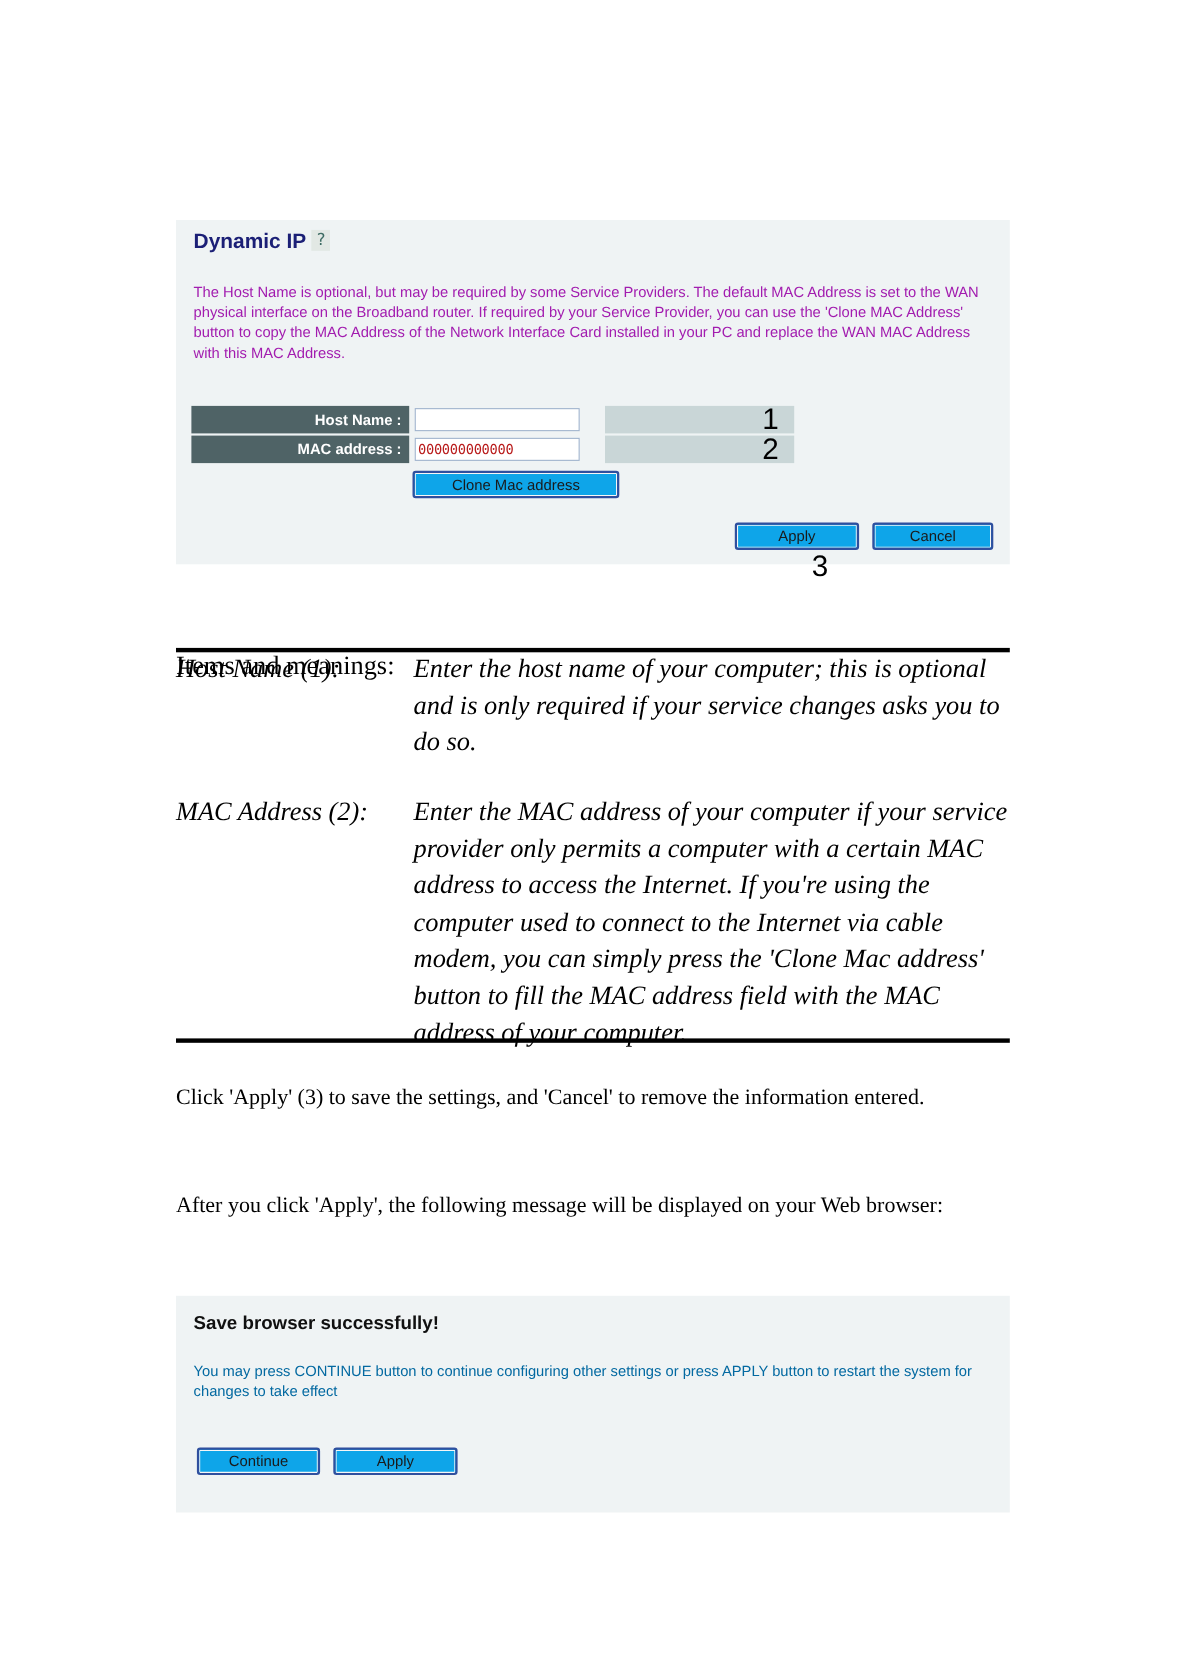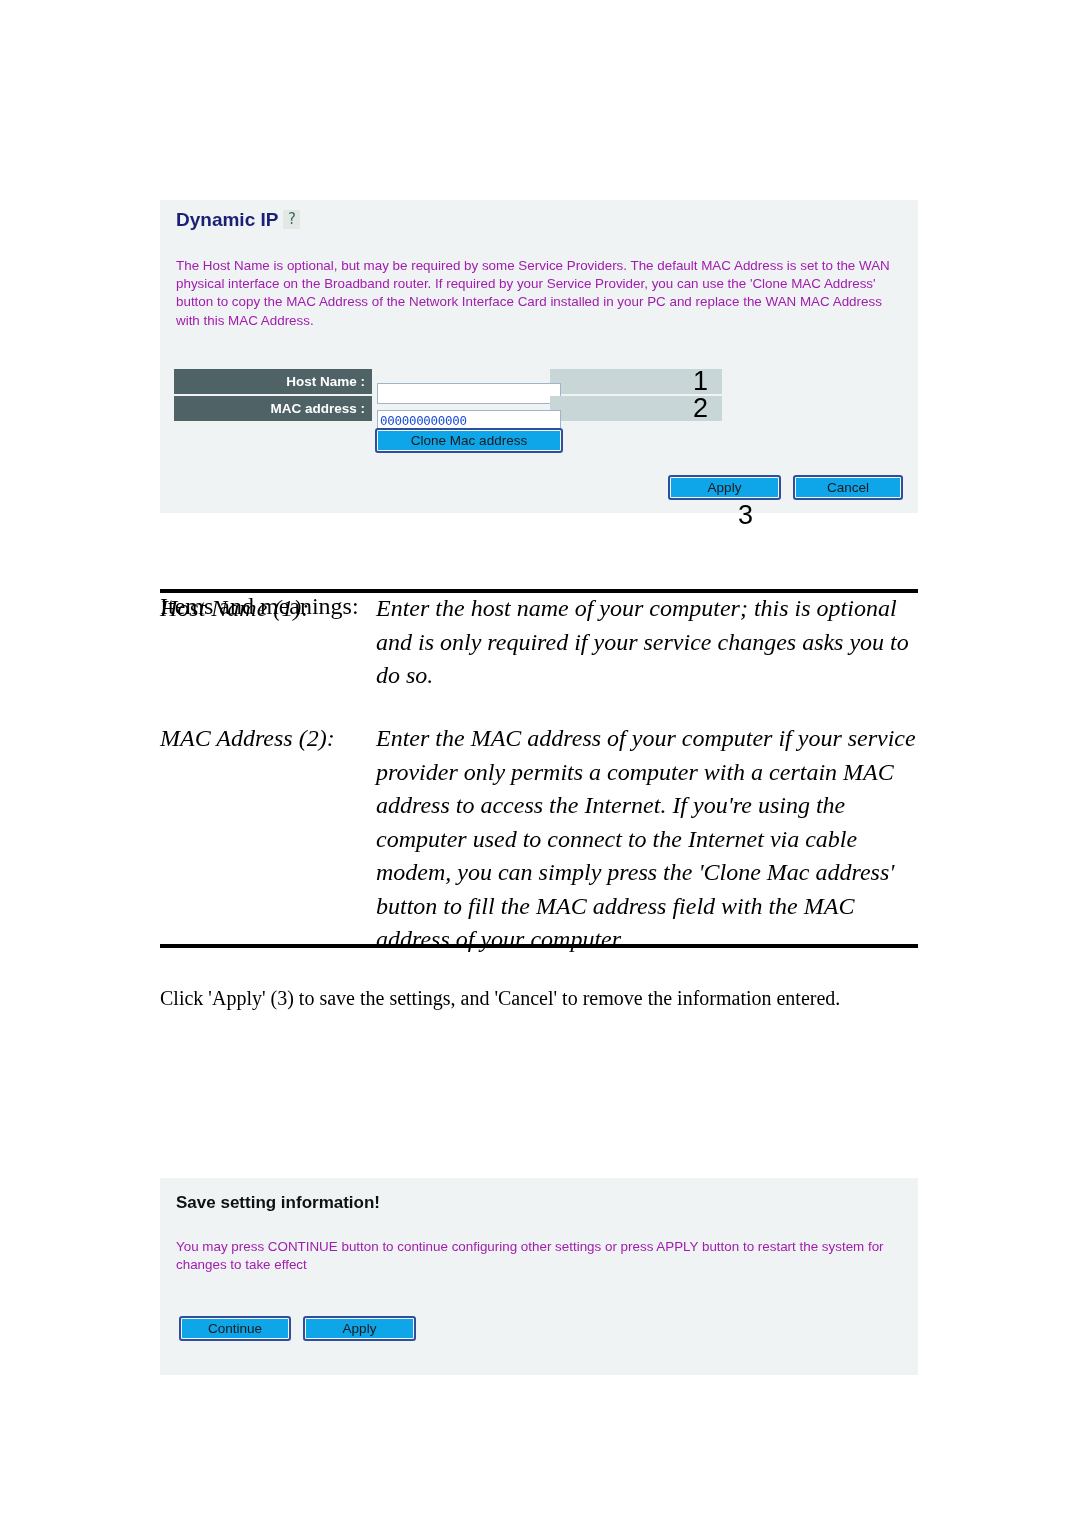--- a/index.html
+++ b/index.html
@@ -108,34 +108,33 @@
     line-height: 25px;
     text-align: right;
     padding-right: 7px;
     box-sizing: border-box;
     white-space: nowrap;
   }
   .field-input {
     position: absolute;
     left: 203px;
     top: 2px;
-    width: 184px;
+    width: 150px;
     height: 21px;
     background: #ffffff;
     border: 1px solid #9fb3cd;
     box-sizing: border-box;
     font-family: "DejaVu Sans Mono", monospace;
     font-size: 12.5px;
     line-height: 19px;
-    color: #1d4ed8;
+    color: #b91c1c;
     padding: 0 2px;
     letter-spacing: -0.3px;
     white-space: nowrap;
     overflow: hidden;
-    margin-top: 12px;
   }
   .annot-cell {
     position: absolute;
     left: 376px;
     top: 0;
     width: 172px;
     height: 25px;
     background: #c9d6d7;
   }
   .annot-num {
@@ -273,21 +272,21 @@
     white-space: nowrap;
   }
   #save-desc {
     position: absolute;
     left: 16px;
     top: 60px;
     width: 732px;
     font-family: "Liberation Sans", sans-serif;
     font-size: 13.4px;
     line-height: 18.2px;
-    color: #a21caf;
+    color: #0369a1;
   }
   #btn-continue {
     left: 19px;
     top: 138px;
     width: 112px;
     height: 25px;
     line-height: 21px;
   }
   #btn-save-apply {
     left: 143px;
@@ -345,21 +344,22 @@
 
   <div class="meaning-row" id="meaning-mac">
     <div class="meaning-term">MAC Address (2):</div>
     <div class="meaning-def">Enter the MAC address of your computer if your service provider only permits a computer with a certain MAC address to access the Internet. If you're using the computer used to connect to the Internet via cable modem, you can simply press the 'Clone Mac address' button to fill the MAC address field with the MAC address of your computer.</div>
   </div>
 
   <div class="rule-thick" id="rule-bottom"></div>
 
   <div class="body-para" id="para-click">Click 'Apply' (3) to save the settings, and 'Cancel' to remove the information entered.</div>
 
+  <div class="body-para" id="para-after">After you click 'Apply', the following message will be displayed on your Web browser:</div>
 
   <div class="panel" id="panel-save">
-    <div id="save-title">Save setting information!</div>
+    <div id="save-title">Save browser successfully!</div>
     <div id="save-desc">You may press CONTINUE button to continue configuring other settings or press APPLY button to restart the system for changes to take effect</div>
     <div class="ui-button" id="btn-continue">Continue</div>
     <div class="ui-button" id="btn-save-apply">Apply</div>
   </div>
 
 </div>
 
 </body></html>

